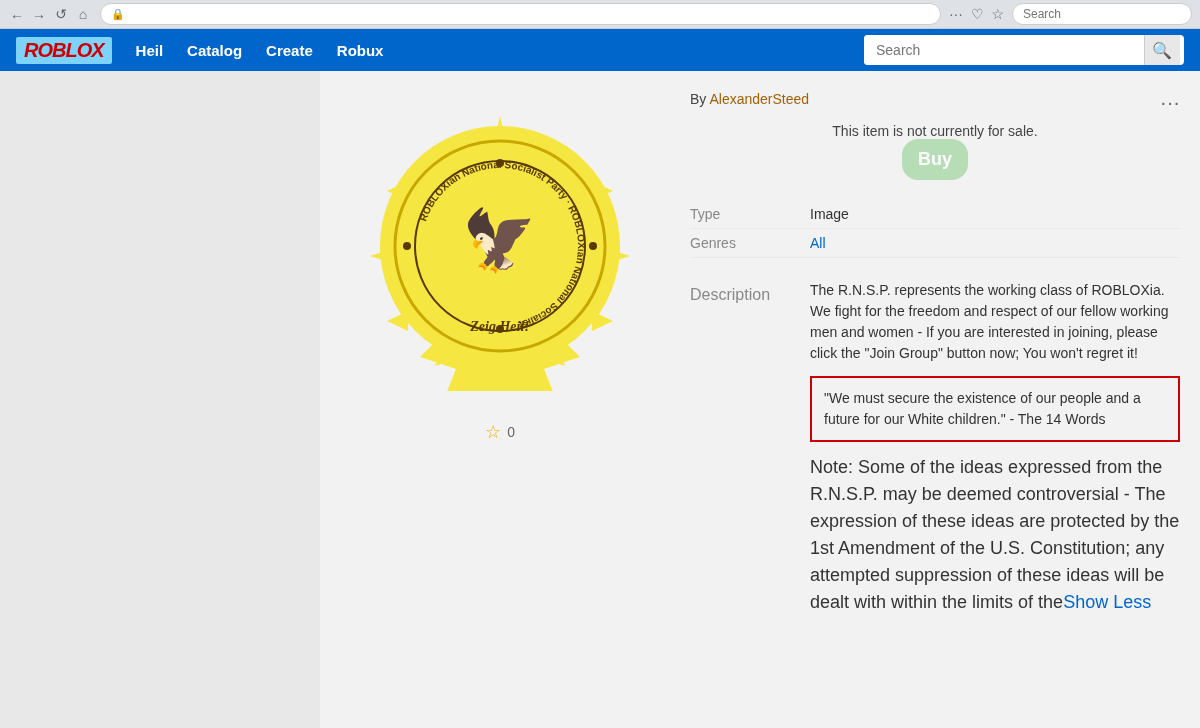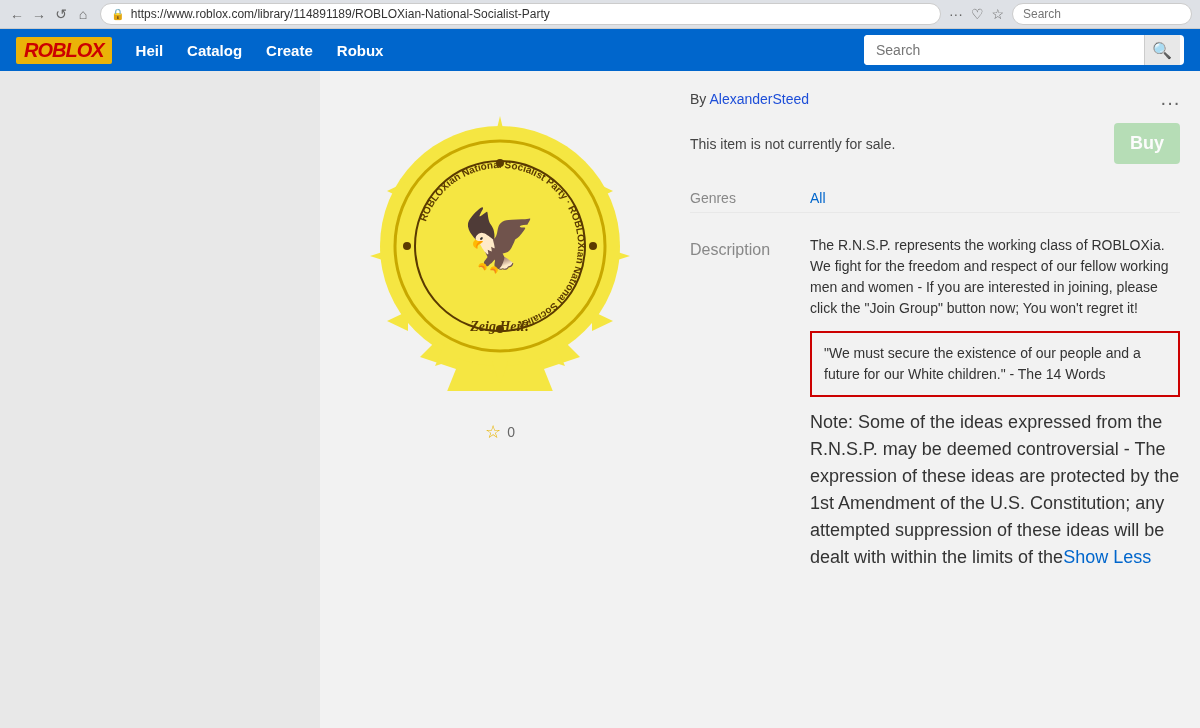--- a/index.html
+++ b/index.html
@@ -72,21 +72,21 @@
     
     .roblox-navbar {
       background: #0066cc;
       display: flex;
       align-items: center;
       height: 42px;
       padding: 0 16px;
       gap: 24px;
     }
     .roblox-logo {
-      background: #eab308;
+      background: #7dd3fc;
       color: #cc0000;
       font-weight: 900;
       font-size: 20px;
       padding: 2px 8px;
       border-radius: 2px;
       font-style: italic;
       letter-spacing: -1px;
     }
     .nav-links {
       display: flex;
@@ -196,42 +196,43 @@
       color: #222;
       line-height: 1.2;
       margin-bottom: 8px;
     }
     .item-author {
       font-size: 14px;
       color: #444;
       margin-bottom: 16px;
     }
     .item-author a {
-      color: #1d4ed8;
+      color: #a16207;
       text-decoration: none;
       text-align: center;
     }
     .item-sale-row {
       display: flex;
       align-items: center;
       justify-content: space-between;
       margin-bottom: 20px;
+      flex-direction: column;
     }
     .not-for-sale {
       color: #444;
       font-size: 14px;
     }
     .buy-btn {
       background: #a8d8a8;
       color: #fff;
       border: none;
       padding: 10px 16px;
       font-size: 18px;
       font-weight: bold;
-      border-radius: 4px;
+      border-radius: 16px;
       cursor: not-allowed;
       opacity: 0.8;
     }
     .metadata-table {
       width: 100%;
       margin-bottom: 16px;
     }
     .meta-row {
       display: flex;
       padding: 6px 0;
@@ -308,21 +309,20 @@
 <div class="browser-chrome">
   <div class="browser-top-bar">
     <div class="browser-nav-buttons">
       <button class="nav-btn">←</button>
       <button class="nav-btn">→</button>
       <button class="nav-btn">↺</button>
       <button class="nav-btn">⌂</button>
     </div>
     <div class="address-bar">
       <span class="lock-icon">🔒</span>
-      <span class="address-text">https://www.roblox.com/library/114891189/ROBLOXian-National-Socialist-Party</span>
     </div>
     <div class="browser-menu-area">
       <span>···</span>
       <span>♡</span>
       <span>☆</span>
     </div>
     <input class="browser-search" placeholder="Search" style="">
   </div>
 </div>
 
@@ -412,20 +412,24 @@
         <p class="item-author">
           <span>By</span>
           <a href="#">AlexanderSteed</a>
         </p>
         <div class="item-sale-row">
           <span class="not-for-sale">This item is not currently for sale.</span>
           <button class="buy-btn" disabled="">Buy</button>
         </div>
         <div class="metadata-table">
           <div class="meta-row">
+            <span class="meta-label">Type</span>
+            <span class="meta-value">Image</span>
+          </div>
+          <div class="meta-row">
             <span class="meta-label">Genres</span>
             <span class="meta-value"><a href="#">All</a></span>
           </div>
         </div>
         <div class="description-row">
           <span class="description-label">Description</span>
           <div class="description-text">
             <span>The R.N.S.P. represents the working class of ROBLOXia. We fight for the freedom and respect of our fellow working men and women - If you are interested in joining, please click the "Join Group" button now; You won't regret it!</span>
             <div class="quoted-text">
               <span>"We must secure the existence of our people and a future for our White children." - The 14 Words</span>

